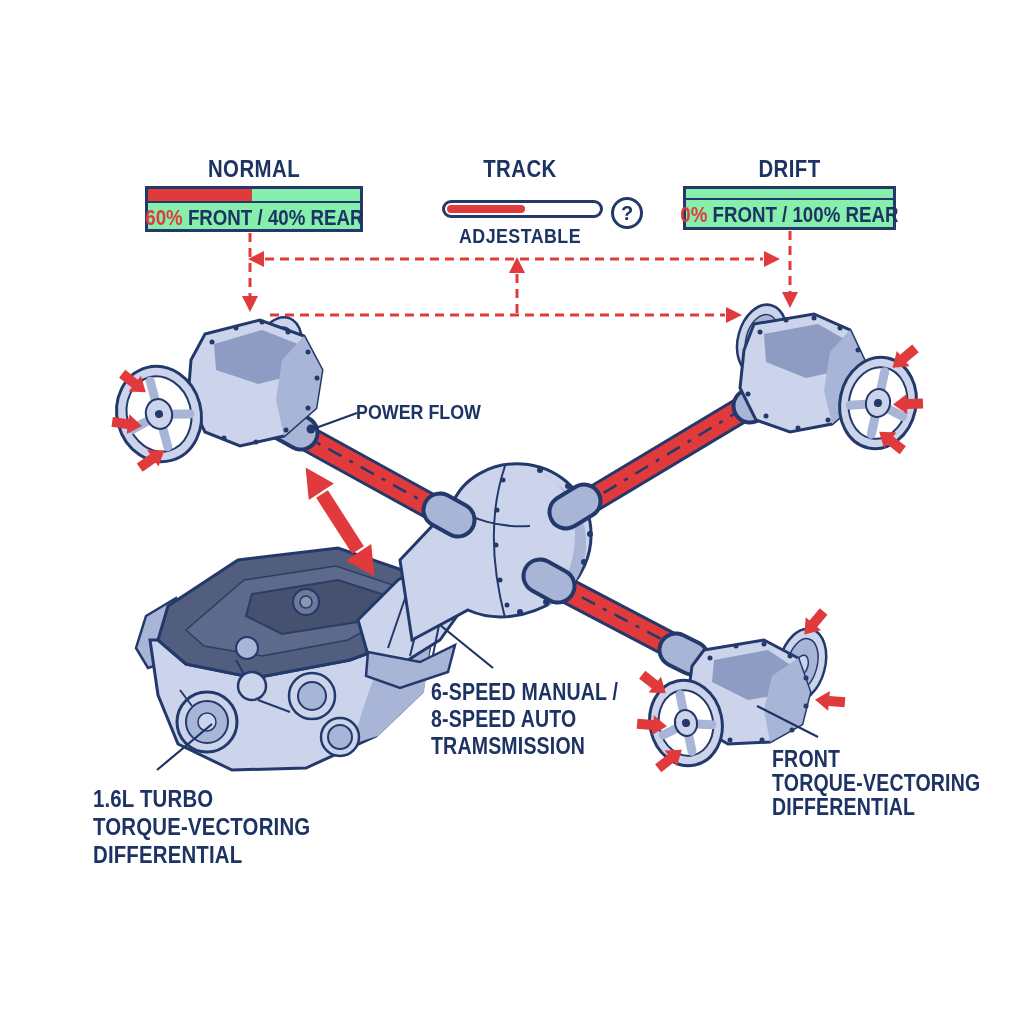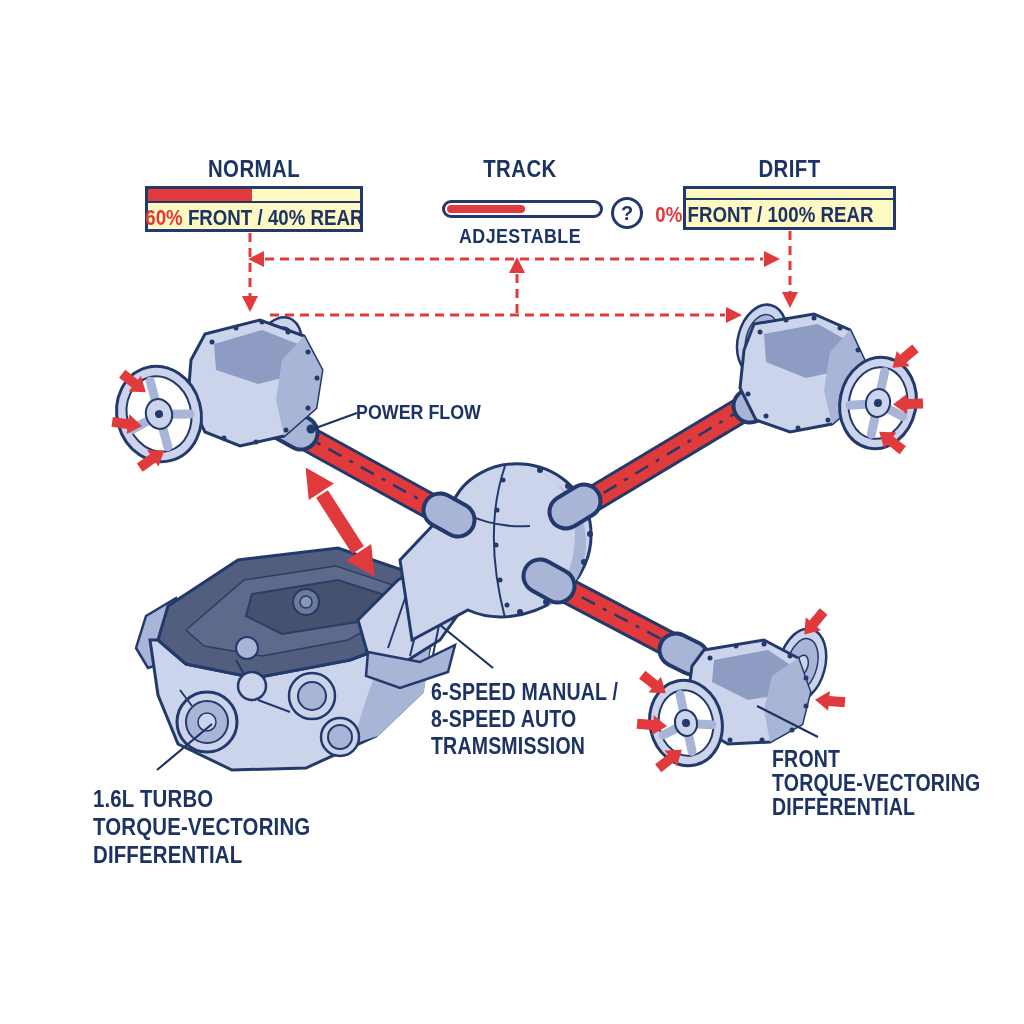--- a/index.html
+++ b/index.html
@@ -11,21 +11,21 @@
   .stage{
     position:relative;width:1024px;height:1024px;margin:0 auto;
     background:var(--background);overflow:hidden;
     font-family:"Liberation Sans", sans-serif;font-weight:bold;color:var(--ink);
   }
   .stage svg{position:absolute;left:0;top:0;}
   .abs{position:absolute;box-sizing:border-box;}
   .cond{transform:scaleX(.85);transform-origin:50% 50%;}
   .cond-l{transform:scaleX(.85);transform-origin:0 0;}
   .mode-title{font-size:24px;text-align:center;letter-spacing:.5px;}
-  .dist-box{border:3px solid var(--navy);background:#fef9c3;}
+  .dist-box{border:3px solid var(--navy);background:#86efac;}
   .dist-bar{position:relative;border-bottom:2.5px solid var(--navy);overflow:hidden;}
   .dist-fill{position:absolute;left:0;top:0;bottom:0;background:var(--red);}
   .dist-text{display:flex;align-items:center;justify-content:center;font-size:22px;white-space:pre;}
   .val-red{color:var(--red);}
   .slider{border:3px solid var(--navy);border-radius:12px;background:#fff;overflow:hidden;}
   .slider-fill{position:absolute;left:2px;top:2px;bottom:2px;background:var(--red);border-radius:8px;}
   .help-btn{border:3px solid var(--navy);border-radius:50%;display:flex;align-items:center;justify-content:center;
     font-size:20px;color:var(--ink);background:#fff;cursor:pointer;}
   .subtitle{font-size:21px;text-align:center;letter-spacing:.5px;}
   .part-label{white-space:pre-line;font-size:23px;line-height:27px;letter-spacing:.2px;}
@@ -300,21 +300,21 @@
     <div class="slider-fill" style="width: 50%;"></div>
   </div>
   <div class="abs help-btn" style="left:611px;top:197px;width:32px;height:32px;">?</div>
   <div class="abs subtitle cond" style="left:437px;top:224px;width:166px;">ADJESTABLE</div>
 
   <div class="abs mode-title cond" style="left:683px;top:155px;width:213px;">DRIFT</div>
   <div class="abs dist-box" style="left:683px;top:186px;width:213px;height:44px;">
     <div class="dist-bar" style="height:9px;">
       <div class="dist-fill" style="width: 0%;"></div>
     </div>
-    <div class="dist-text" style="height:30px;justify-content:flex-end;">
+    <div class="dist-text" style="height:30px;">
       <span class="cond" style="display:inline-block;"><span class="val-red">0%</span><span> FRONT / 100% REAR</span></span>
     </div>
   </div>
 
   <div class="abs cond-l" style="left:356px;top:400px;font-size:21px;white-space:nowrap;">POWER FLOW</div>
 
   <div class="abs part-label cond-l" style="left:431px;top:679px;">6-SPEED MANUAL /
 8-SPEED AUTO
 TRAMSMISSION</div>
 

